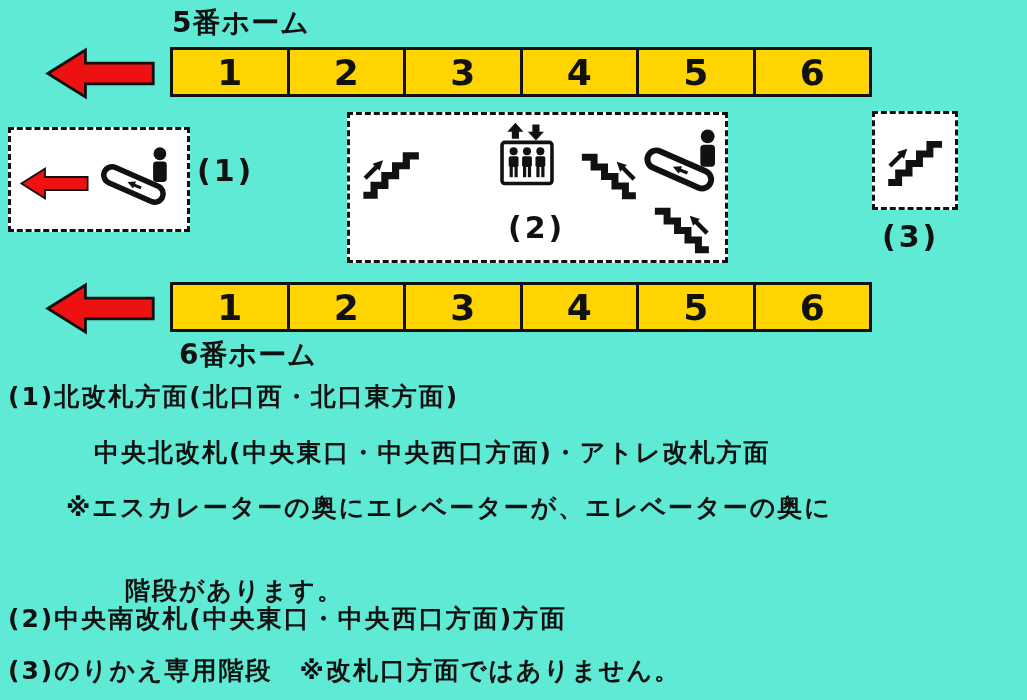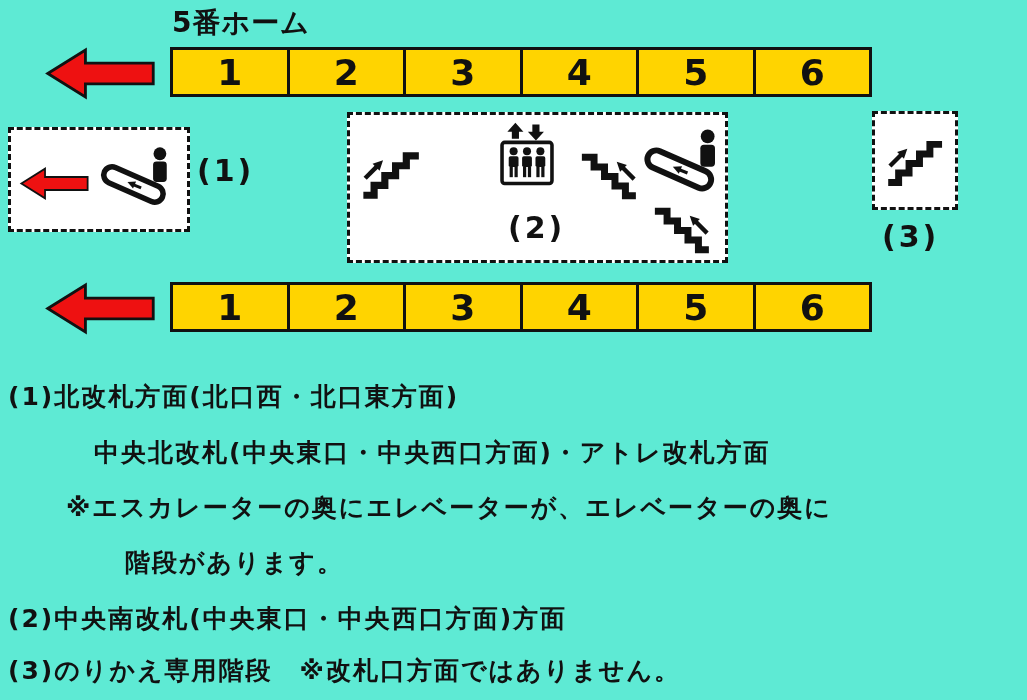--- a/index.html
+++ b/index.html
@@ -133,21 +133,22 @@
 
   <div class="abs car-bar" style="left:170px; top:282px; width:702px; height:50px;">
     <div class="car-cell">1</div>
     <div class="car-cell">2</div>
     <div class="car-cell">3</div>
     <div class="car-cell">4</div>
     <div class="car-cell">5</div>
     <div class="car-cell">6</div>
   </div>
 
+  <div class="abs plat-label" style="left:179px; top:336px;">6番ホーム</div>
 
   <div class="abs note" style="left:8px;   top:383px;">(1)北改札方面(北口西・北口東方面)</div>
   <div class="abs note" style="left:94px;  top:439px;">中央北改札(中央東口・中央西口方面)・アトレ改札方面</div>
   <div class="abs note" style="left:66px;  top:494px;text-align:center;">※エスカレーターの奥にエレベーターが、エレベーターの奥に</div>
-  <div class="abs note" style="left:125px; top:549px;text-align:center;">階段があります。</div>
+  <div class="abs note" style="left:125px; top:577px;text-align:center;">階段があります。</div>
   <div class="abs note" style="left:8px;   top:605px;">(2)中央南改札(中央東口・中央西口方面)方面</div>
   <div class="abs note" style="left:8px;   top:657px;">(3)のりかえ専用階段　※改札口方面ではありません。</div>
 
 </div>
 
 </body></html>

